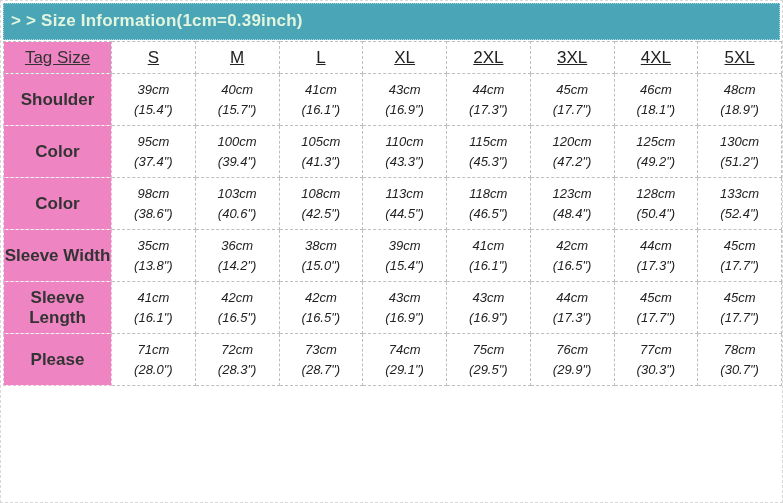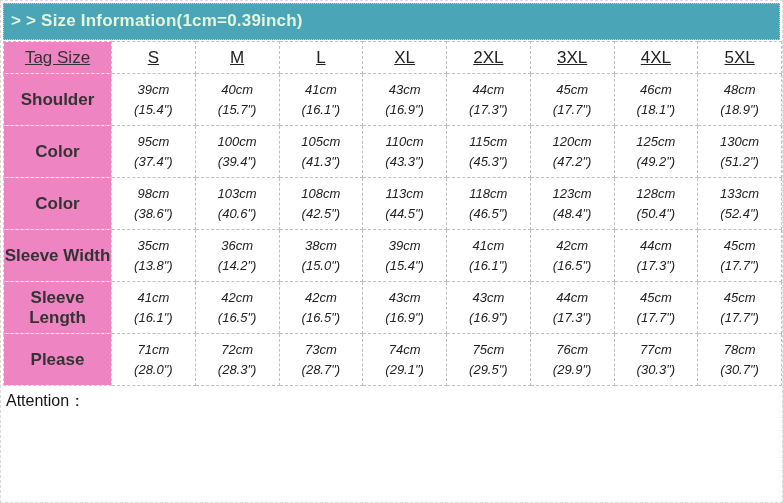--- a/index.html
+++ b/index.html
@@ -294,16 +294,15 @@
           </td>
           <td class="datacell">
             <div>78cm</div>
             <div>(30.7")</div>
           </td>
         </tr>
       </tbody>
   </table>
 
   <div class="footer">
-    <p>Attention：</p>
   </div>
 
 </div>
 
 </body></html>

